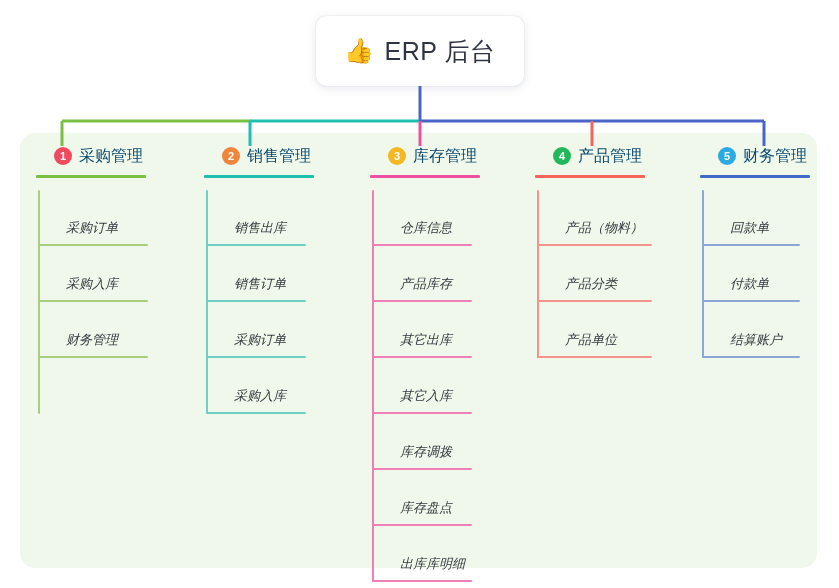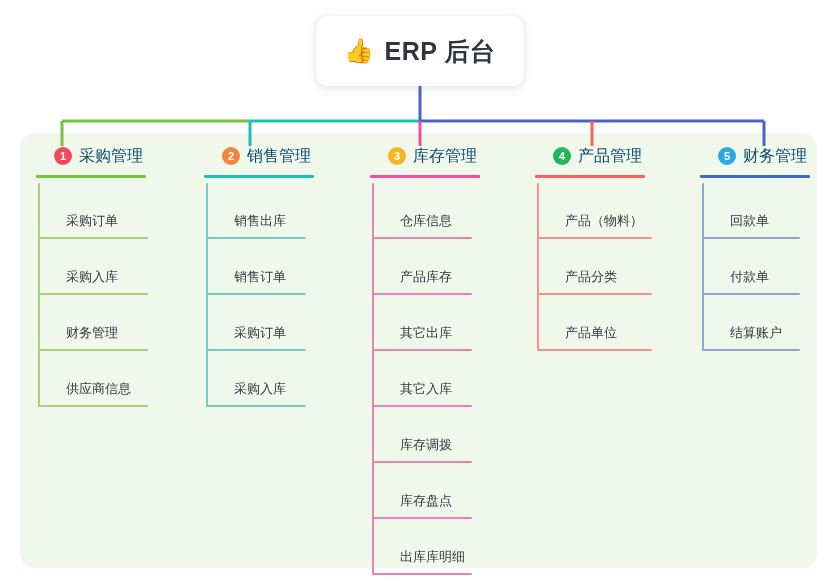--- a/index.html
+++ b/index.html
@@ -40,21 +40,20 @@
   .root-emoji {
     font-size: 24px;
     line-height: 1;
     display: inline-block;
   }
   .root-title {
     font-size: 25px;
     color: #2f3540;
     letter-spacing: 0.5px;
     white-space: nowrap;
-    font-weight: bold;
   }
 
   
   .panel {
     position: absolute;
     left: 20px;
     top: 133px;
     width: 797px;
     height: 435px;
     background: #eff8ea;
@@ -100,21 +99,22 @@
     white-space: nowrap;
   }
   .branch-rule {
     height: 3px;
     border-radius: 1px;
     margin-top: 6px;
   }
 
   .leaf-list {
     position: relative;
-    margin-top: 5px;
+    margin-top: 12px;
+    font-style: italic;
   }
   .leaf {
     position: relative;
     height: 56px;
   }
   .leaf-label {
     position: absolute;
     left: 30px;
     bottom: 9px;
     font-size: 13px;
@@ -176,24 +176,20 @@
           <span class="leaf-rule" style="background: rgb(168, 207, 126); width: 110px;"></span>
         </div>
         <div class="leaf">
           <span class="leaf-label">采购入库</span>
           <span class="leaf-rule" style="background: rgb(168, 207, 126); width: 110px;"></span>
         </div>
         <div class="leaf">
           <span class="leaf-label">财务管理</span>
           <span class="leaf-rule" style="background: rgb(168, 207, 126); width: 110px;"></span>
         </div>
-        <div class="leaf">
-          <span class="leaf-label">供应商信息</span>
-          <span class="leaf-rule" style="background: rgb(168, 207, 126); width: 110px;"></span>
-        </div>
       </div>
   </div>
 
   <div class="branch" id="branch-2" style="left:204px;">
     <div class="branch-head">
       <span class="badge" style="background: rgb(240, 133, 60);">2</span>
       <span class="branch-title">销售管理</span>
     </div>
     <div class="branch-rule" style="width: 110px; background: rgb(30, 191, 174);"></div>
     <div class="leaf-list">

